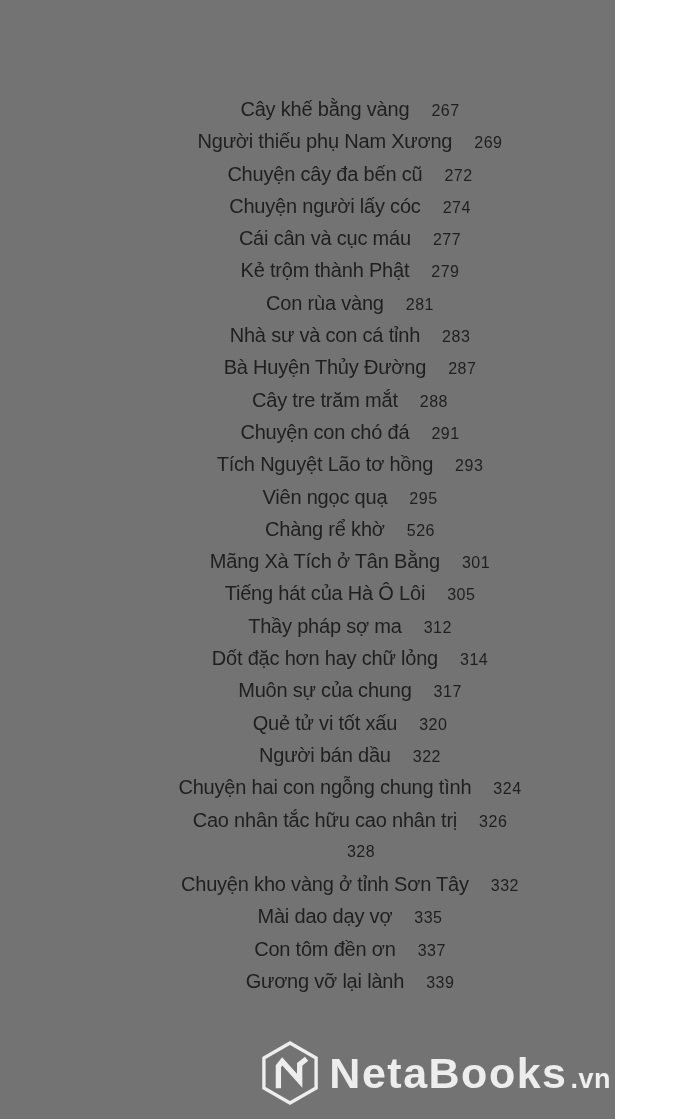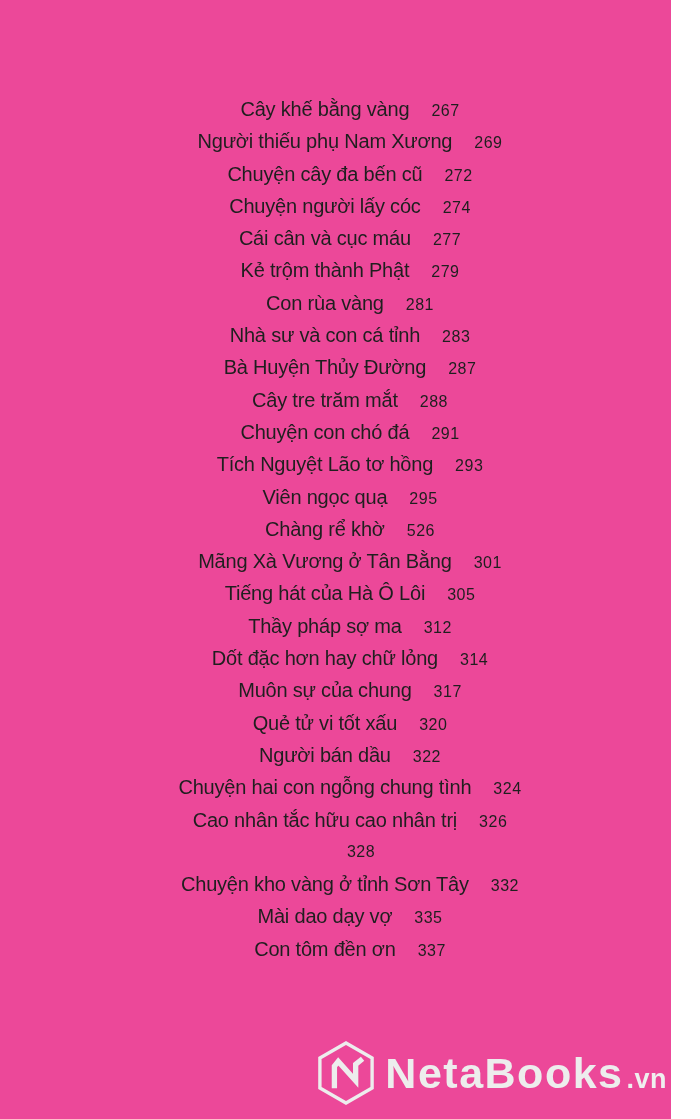--- a/index.html
+++ b/index.html
@@ -2,23 +2,23 @@
 <html><head>
 <meta charset="utf-8">
 <style>
   html, body {
     margin: 0;
     padding: 0;
     background: #ffffff;
   }
   .page {
     position: relative;
-    width: 671px;
+    width: 615px;
     height: 1119px;
-    background: #ec4899;
+    background: #737373;
     overflow: hidden;
     font-family: "Liberation Sans", sans-serif;
   }
   .toc {
     position: absolute;
     top: 93px;
     left: 0;
     width: 700px;
   }
   .toc-row {
@@ -143,21 +143,21 @@
       <span class="toc-title">Viên ngọc quạ</span>
       <span class="toc-page">295</span>
     </div>
 
     <div class="toc-row">
       <span class="toc-title">Chàng rể khờ</span>
       <span class="toc-page">526</span>
     </div>
 
     <div class="toc-row">
-      <span class="toc-title">Mãng Xà Vương ở Tân Bằng</span>
+      <span class="toc-title">Mãng Xà Tích ở Tân Bằng</span>
       <span class="toc-page">301</span>
     </div>
 
     <div class="toc-row">
       <span class="toc-title">Tiếng hát của Hà Ô Lôi</span>
       <span class="toc-page">305</span>
     </div>
 
     <div class="toc-row">
       <span class="toc-title">Thầy pháp sợ ma</span>
@@ -206,20 +206,24 @@
     <div class="toc-row">
       <span class="toc-title">Mài dao dạy vợ</span>
       <span class="toc-page">335</span>
     </div>
 
     <div class="toc-row">
       <span class="toc-title">Con tôm đền ơn</span>
       <span class="toc-page">337</span>
     </div>
 
+    <div class="toc-row">
+      <span class="toc-title">Gương vỡ lại lành</span>
+      <span class="toc-page">339</span>
+    </div>
   </div>
 
   <div class="watermark">
     <svg class="wm-logo" viewBox="0 0 60 66" fill="none" xmlns="http://www.w3.org/2000/svg">
       <path d="M30 2 L57 17.5 L57 48.5 L30 64 L3 48.5 L3 17.5 Z" stroke="#ededed" stroke-width="3.5" fill="none"></path>
       <path d="M18 46 L18 26 L22 21 L40 41 L40 24 L45 20" stroke="#ededed" stroke-width="5.5" fill="none" stroke-linecap="square"></path>
     </svg>
     <div class="wm-text">
       <span class="wm-brand">NetaBooks</span>
       <span class="wm-suffix">.vn</span>

